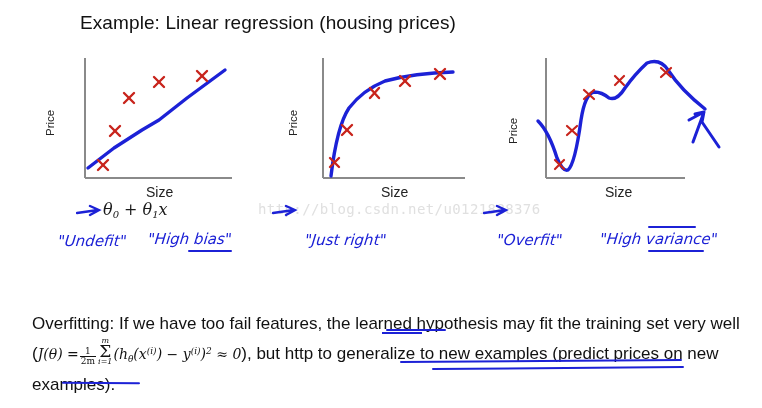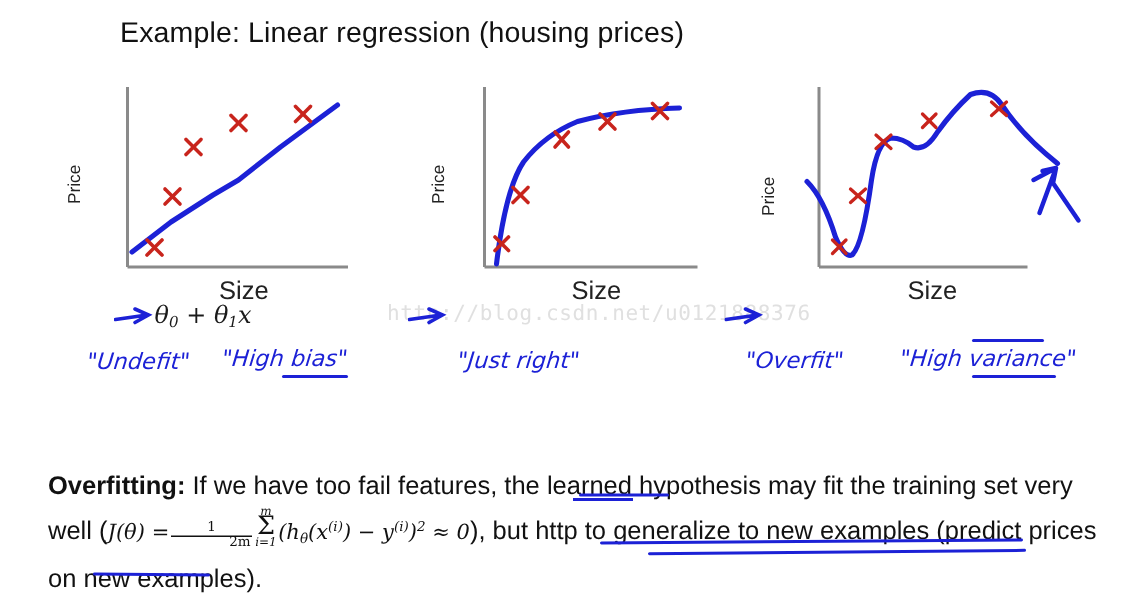--- a/index.html
+++ b/index.html
@@ -56,21 +56,21 @@
     color: #222;
     transform: rotate(-90deg);
     transform-origin: left top;
     white-space: nowrap;
   }
   .chart.c1 .ylabel { top: 84px; }
   .chart.c2 .ylabel { top: 84px; }
   .chart.c3 .ylabel { top: 92px; }
   .xlabel {
     position: absolute;
-    font-size: 17px;
+    font-size: 14px;
     color: #222;
     white-space: nowrap;
   }
   .chart.c1 .xlabel { left: 104px; top: 132px; }
   .chart.c2 .xlabel { left: 96px; top: 132px; }
   .chart.c3 .xlabel { left: 100px; top: 132px; }
   .plotsvg {
     position: absolute;
     left: 0;
     top: 0;
@@ -152,39 +152,39 @@
   
   .para {
     position: absolute;
     left: 32px;
     top: 311px;
     width: 714px;
     font-size: 17px;
     line-height: 26px;
     color: #111;
   }
-  .para b { font-weight: bold; }
+  .para b { font-weight: normal; }
   .mathinline {
     font-family: "DejaVu Serif", serif;
     font-style: italic;
     font-size: 14px;
   }
   .mathinline .sub { font-size: 9px; vertical-align: -3px; }
   .mathinline .sup { font-size: 9px; vertical-align: 5px; }
   .frac {
     display: inline-block;
     vertical-align: -5px;
     text-align: center;
     font-size: 9px;
     line-height: 9px;
     font-style: normal;
     margin: 0 1px;
   }
   .frac .num { display: block; border-bottom: 1px solid #111; padding: 0 1px; }
-  .frac .den { display: block; padding: 0 1px; margin-left: 38px; }
+  .frac .den { display: block; padding: 0 1px; }
   .sumop {
     display: inline-block;
     vertical-align: -5px;
     text-align: center;
     font-style: normal;
     margin: 0 1px;
   }
   .sumop .lim-top { display: block; font-size: 8px; line-height: 7px; font-style: italic; }
   .sumop .sig { display: block; font-size: 17px; line-height: 14px; }
   .sumop .lim-bot { display: block; font-size: 8px; line-height: 8px; font-style: italic; }

